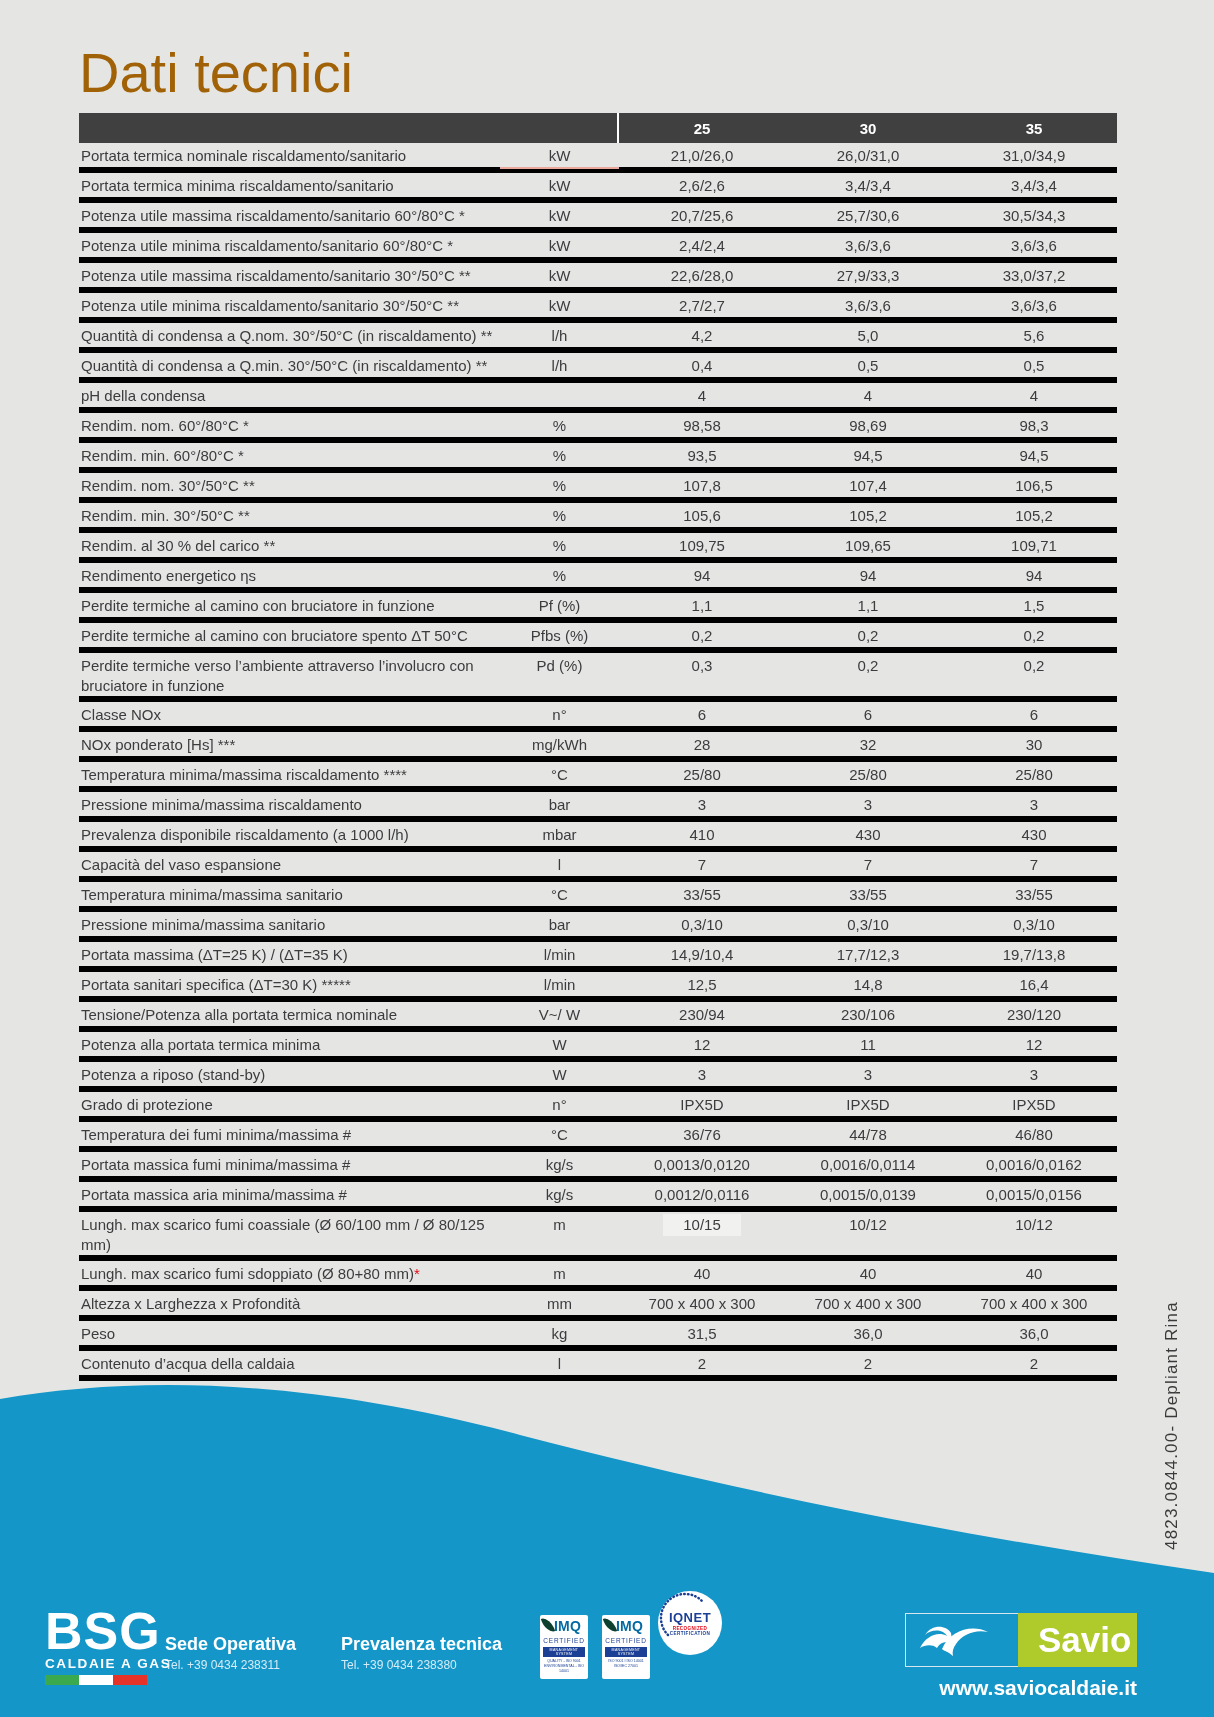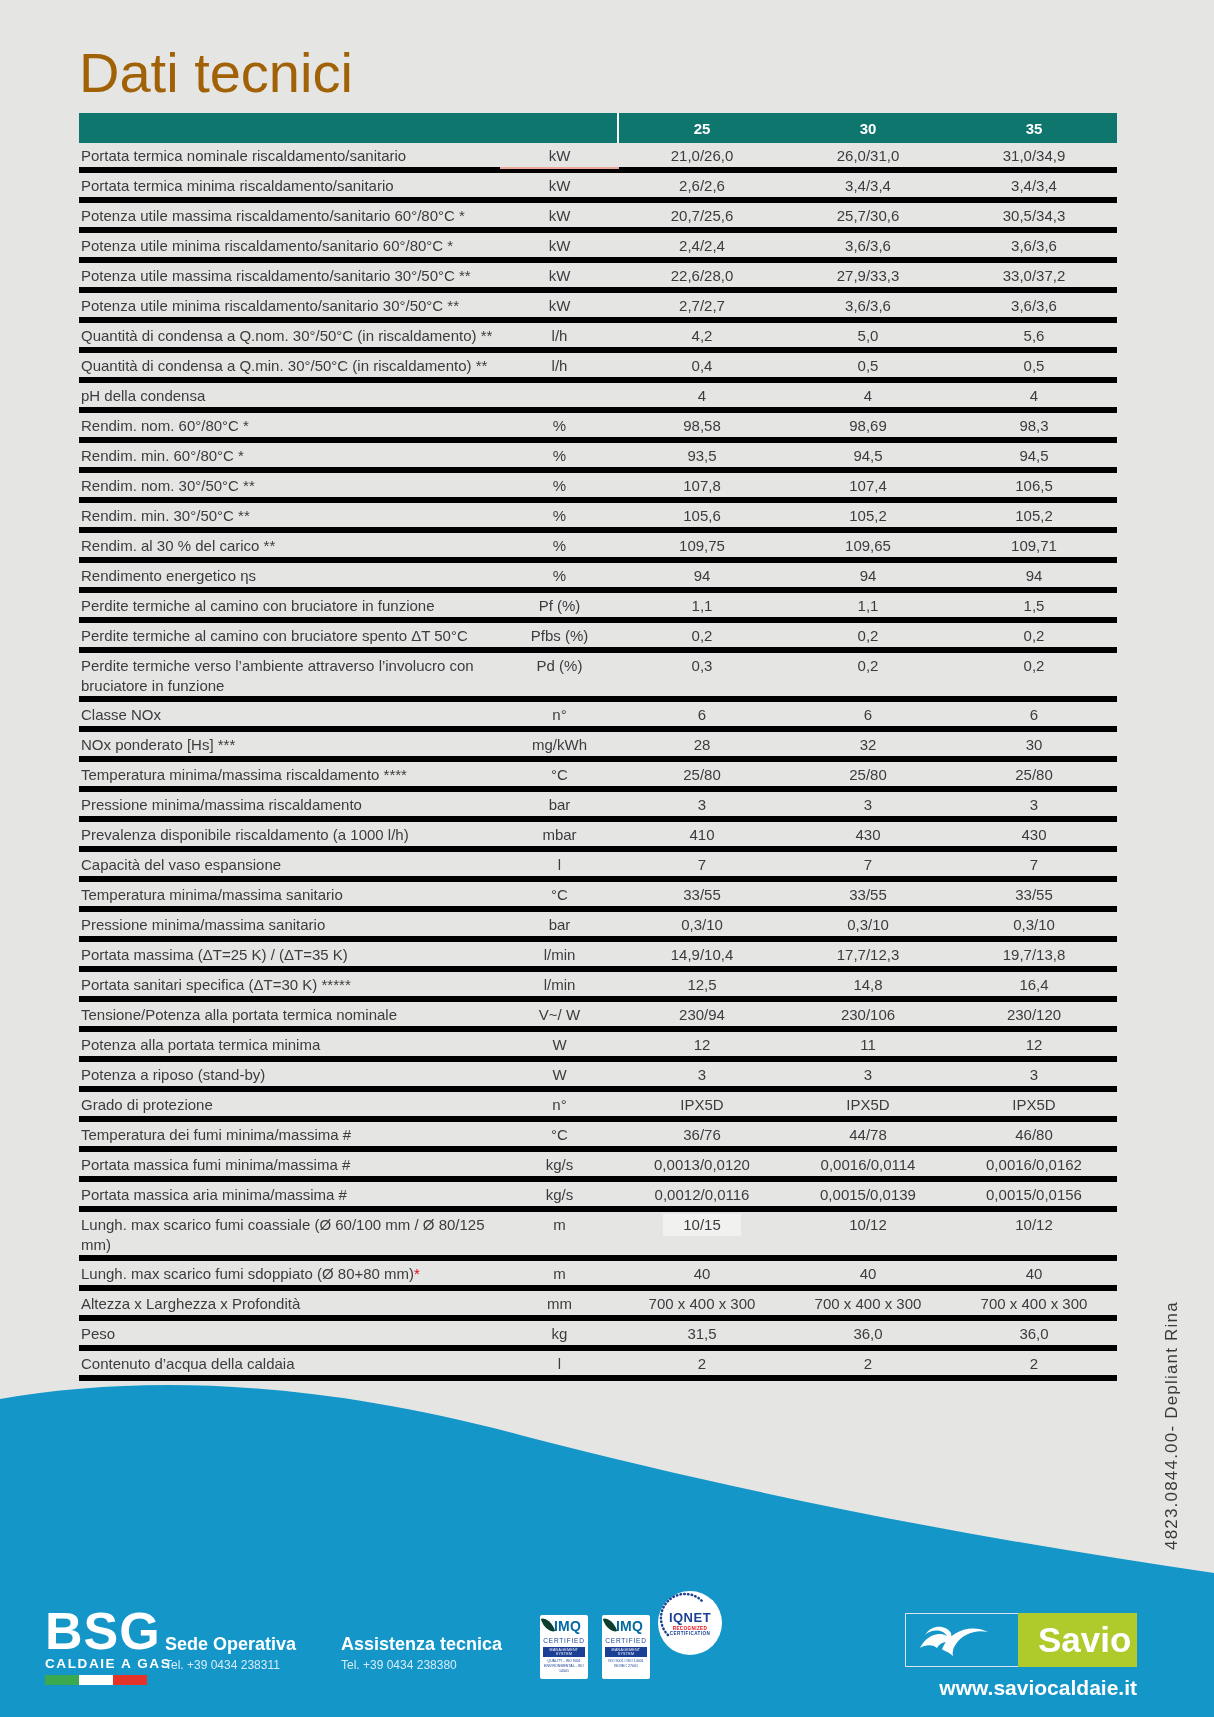--- a/index.html
+++ b/index.html
@@ -4,21 +4,21 @@
 <style>
   html,body{margin:0;padding:0;}
   body{font-family:"Liberation Sans", sans-serif; background:#9a9a9a;}
   .page{position:relative; width:1214px; height:1717px; background:#e5e6e4; overflow:hidden; margin:0 auto;}
 
   
   .title{position:absolute; left:79px; top:40px; font-size:56px; font-weight:400; color:#a16207; letter-spacing:0px;}
 
   
   .table{position:absolute; left:79px; top:113px; width:1038px;}
-  .thead{display:grid; grid-template-columns:540px 166px 166px 166px; background:#0f766e; height:30px;}
+  .thead{display:grid; grid-template-columns:540px 166px 166px 166px; background:#404040; height:30px;}
   .th{display:flex; align-items:center; justify-content:center; color:#ffffff; font-size:15px; font-weight:bold;}
   .th.first{border-right:2px solid #ffffff;}
   .thead .th:nth-child(2){border-left:none;}
   .tr{display:grid; grid-template-columns:421px 119px 166px 166px 166px; border-bottom:6px solid #000000; min-height:24px; box-sizing:content-box;}
   .td{font-size:15px; color:#3c3c3e; padding-top:3px; line-height:20px;}
   .td.label{padding-left:2px; padding-right:6px;}
   .td.unit{text-align:center;}
   .td.val{text-align:center;}
   .td.unit.salmon{box-shadow:0 2px 0 0 #eba89c;}
   .red-star{color:#e30613; font-weight:normal;}
@@ -421,21 +421,21 @@
         <div class="flag-white"></div>
         <div class="flag-red"></div>
     </div>
   </div>
 
   <div class="contact c1">
     <div class="c-title">Sede Operativa</div>
     <div class="c-phone">Tel. +39 0434 238311</div>
   </div>
   <div class="contact c2">
-    <div class="c-title">Assistenza tecnica</div>
+    <div class="c-title">Prevalenza tecnica</div>
     <div class="c-phone">Tel. +39 0434 238380</div>
   </div>
 
   <div class="imq-badge b1">
     <div class="imq-top">
       <div class="imq-leaf"></div>
       <div class="imq-word">IMQ</div>
     </div>
     <div class="imq-cert">CERTIFIED</div>
     <div class="imq-band">MANAGEMENT SYSTEM</div>

